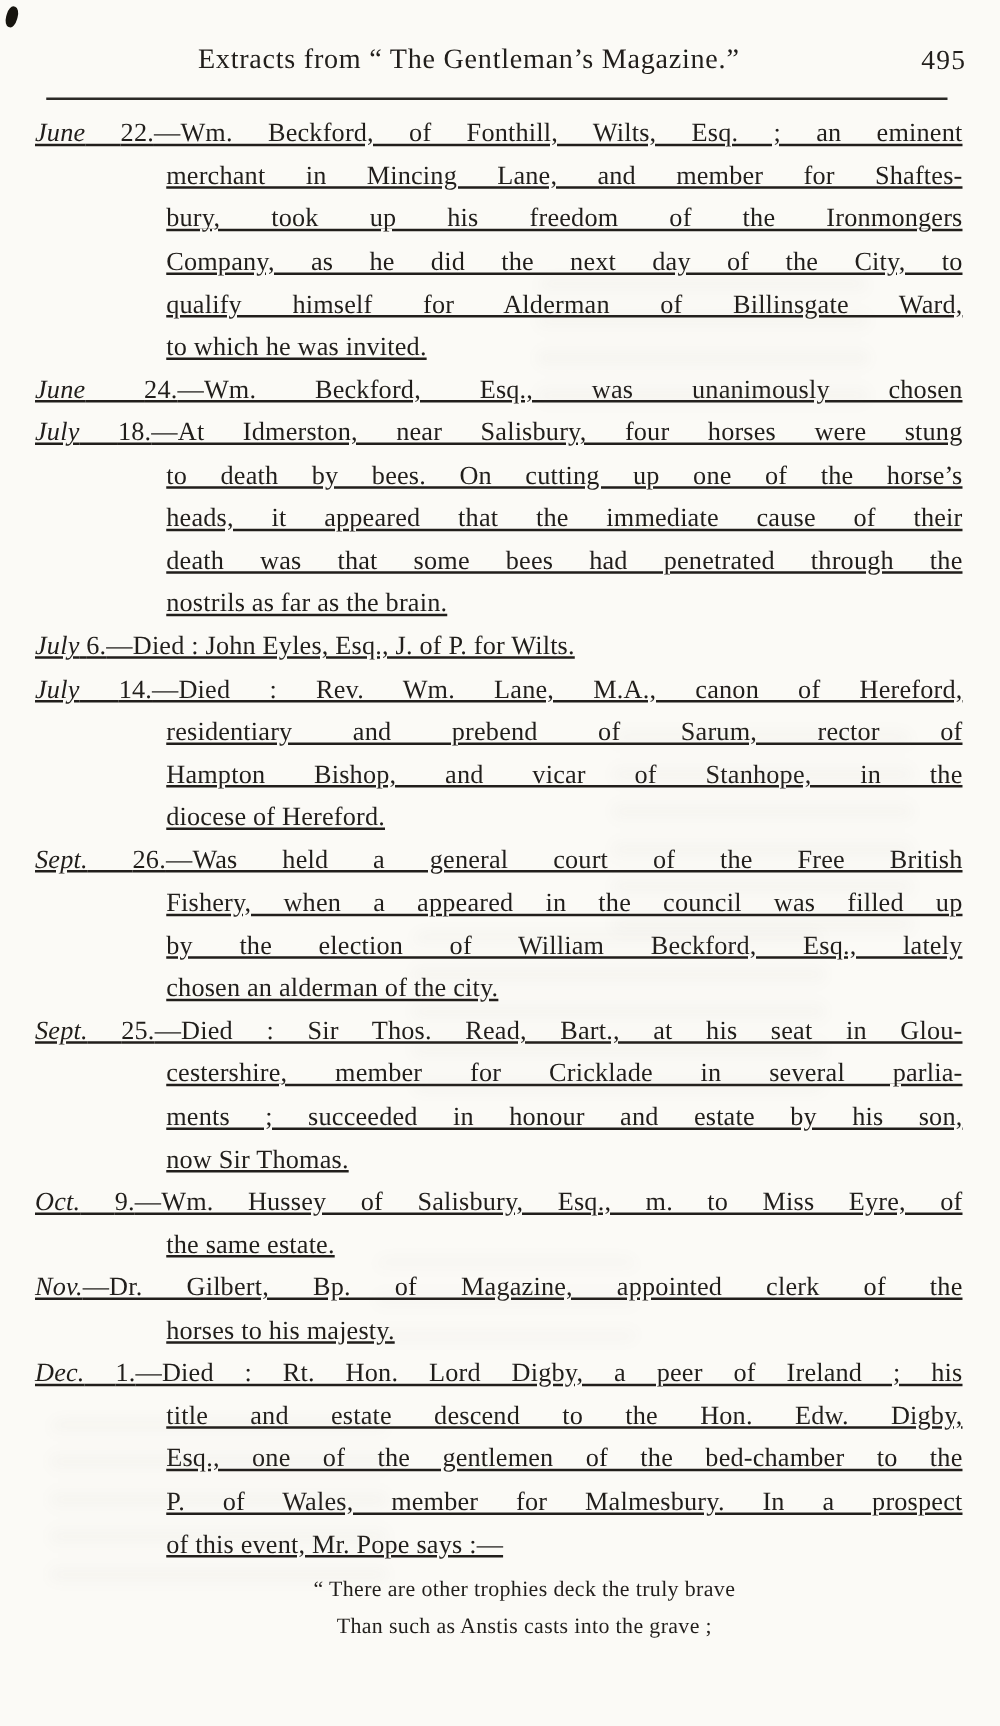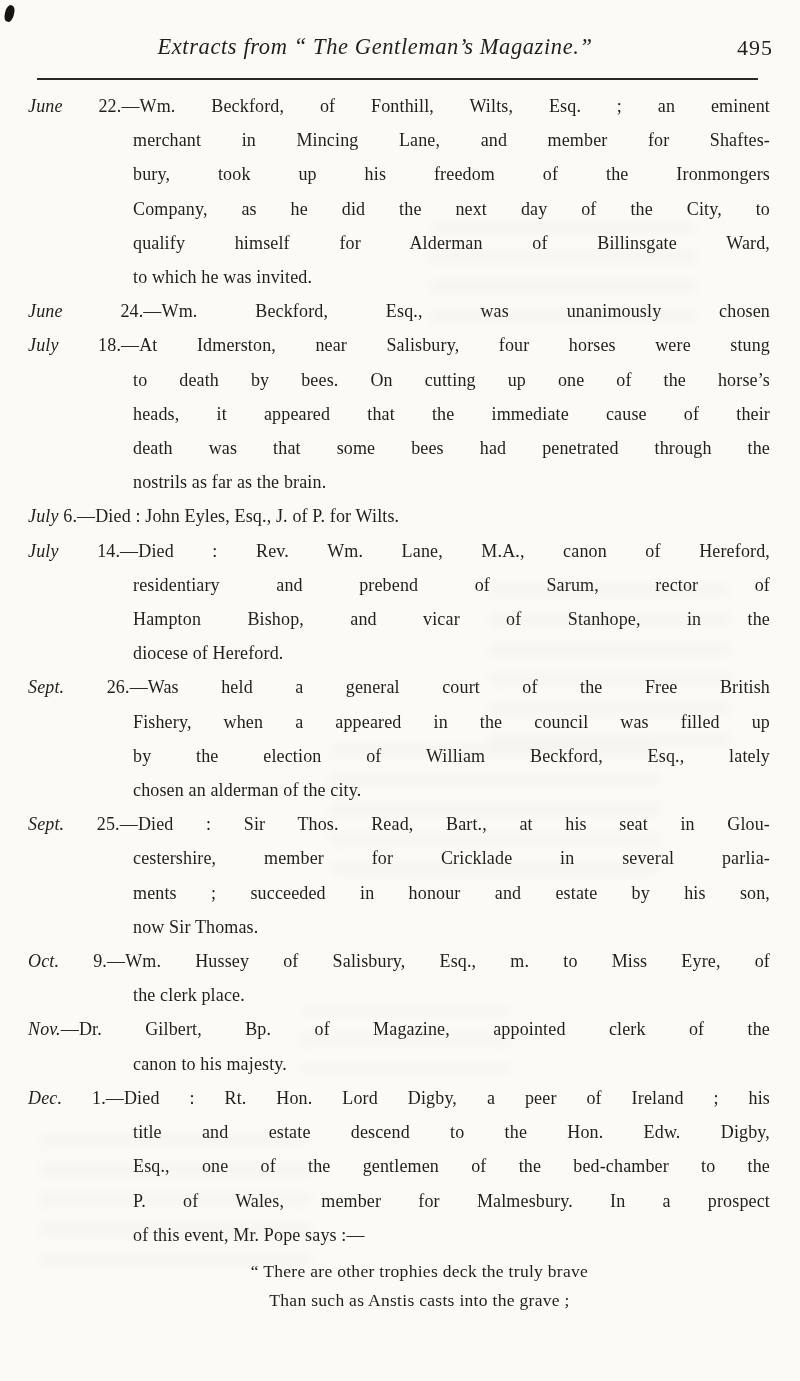--- a/index.html
+++ b/index.html
@@ -20,21 +20,20 @@
     inset: 0;
   }
 
   
   .header {
     position: relative;
     padding-top: 33px;
     height: 30px;
   }
   .header-title {
-    font-style: italic;
     font-size: 22.5px;
     line-height: 28px;
     text-align: center;
     letter-spacing: 0.6px;
     margin-right: 90px;
     margin-left: 40px;
   }
   .page-number {
     position: absolute;
     right: 27px;
@@ -45,22 +44,23 @@
   .rule {
     margin: 15px 42px 0 37px;
     border: 0;
     border-top: 2.2px solid #2b2926;
     height: 0;
   }
 
   
   .entries {
     margin: 9px 30px 0 28px;
-    font-size: 18px;
+    font-size: 21px;
     line-height: 34.2px;
+    text-decoration: underline;
   }
   .entry { margin: 0; }
   .line {
     text-align: justify;
     text-align-last: justify;
     letter-spacing: 0.15px;
   }
   .line.last { text-align-last: left; }
   .line.cont { padding-left: 105px; }
   .date { font-style: italic; }
@@ -159,25 +159,25 @@
         <div class="line cont last">chosen an alderman of the city.</div>
       </div>
       <div class="entry">
         <div class="line"><span class="date">Sept.</span> <span class="day">25.</span><span>—Died : Sir Thos. Read, Bart., at his seat in Glou-</span></div>
         <div class="line cont">cestershire, member for Cricklade in several parlia-</div>
         <div class="line cont">ments ; succeeded in honour and estate by his son,</div>
         <div class="line cont last">now Sir Thomas.</div>
       </div>
       <div class="entry">
         <div class="line"><span class="date">Oct.</span> <span class="day">9.</span><span>—Wm. Hussey of Salisbury, Esq., m. to Miss Eyre, of</span></div>
-        <div class="line cont last">the clerk place.</div>
+        <div class="line cont last">the same estate.</div>
       </div>
       <div class="entry">
         <div class="line"><span class="date">Nov.</span><span>—Dr. Gilbert, Bp. of Magazine, appointed clerk of the</span></div>
-        <div class="line cont last">canon to his majesty.</div>
+        <div class="line cont last">horses to his majesty.</div>
       </div>
       <div class="entry">
         <div class="line"><span class="date">Dec.</span> <span class="day">1.</span><span>—Died : Rt. Hon. Lord Digby, a peer of Ireland ; his</span></div>
         <div class="line cont">title and estate descend to the Hon. Edw. Digby,</div>
         <div class="line cont">Esq., one of the gentlemen of the bed-chamber to the</div>
         <div class="line cont">P. of Wales, member for Malmesbury. In a prospect</div>
         <div class="line cont last">of this event, Mr. Pope says :—</div>
       </div>
     </div>
 

